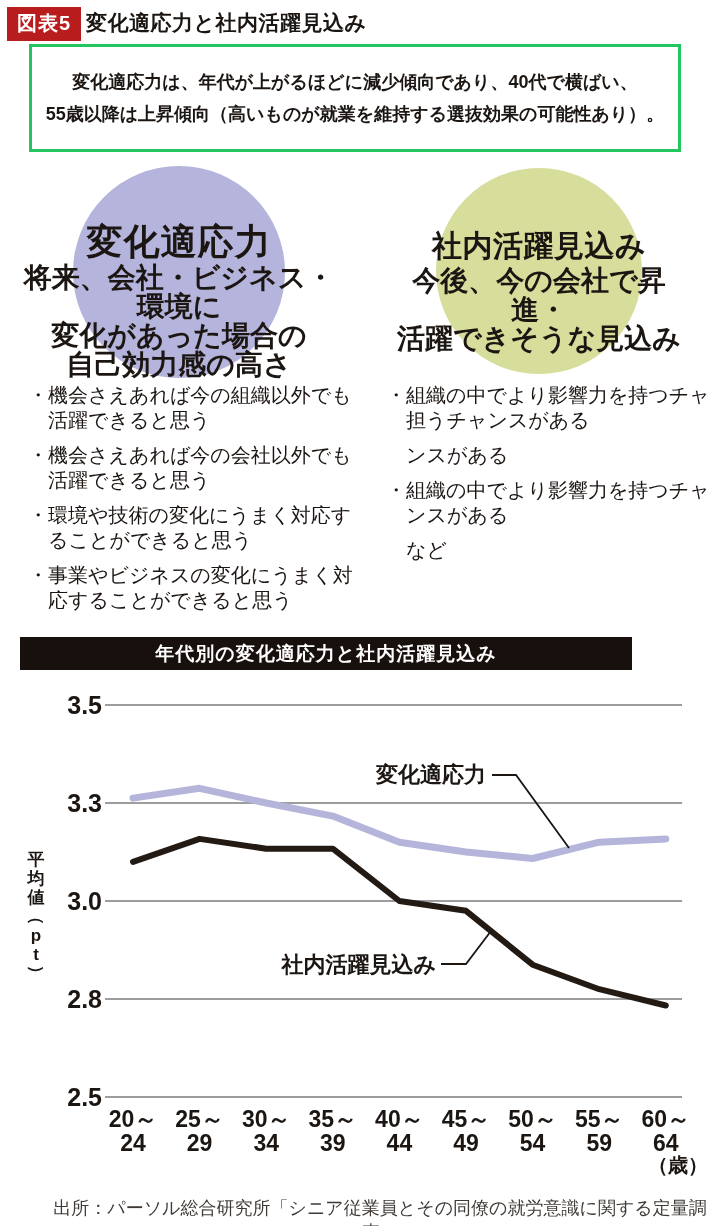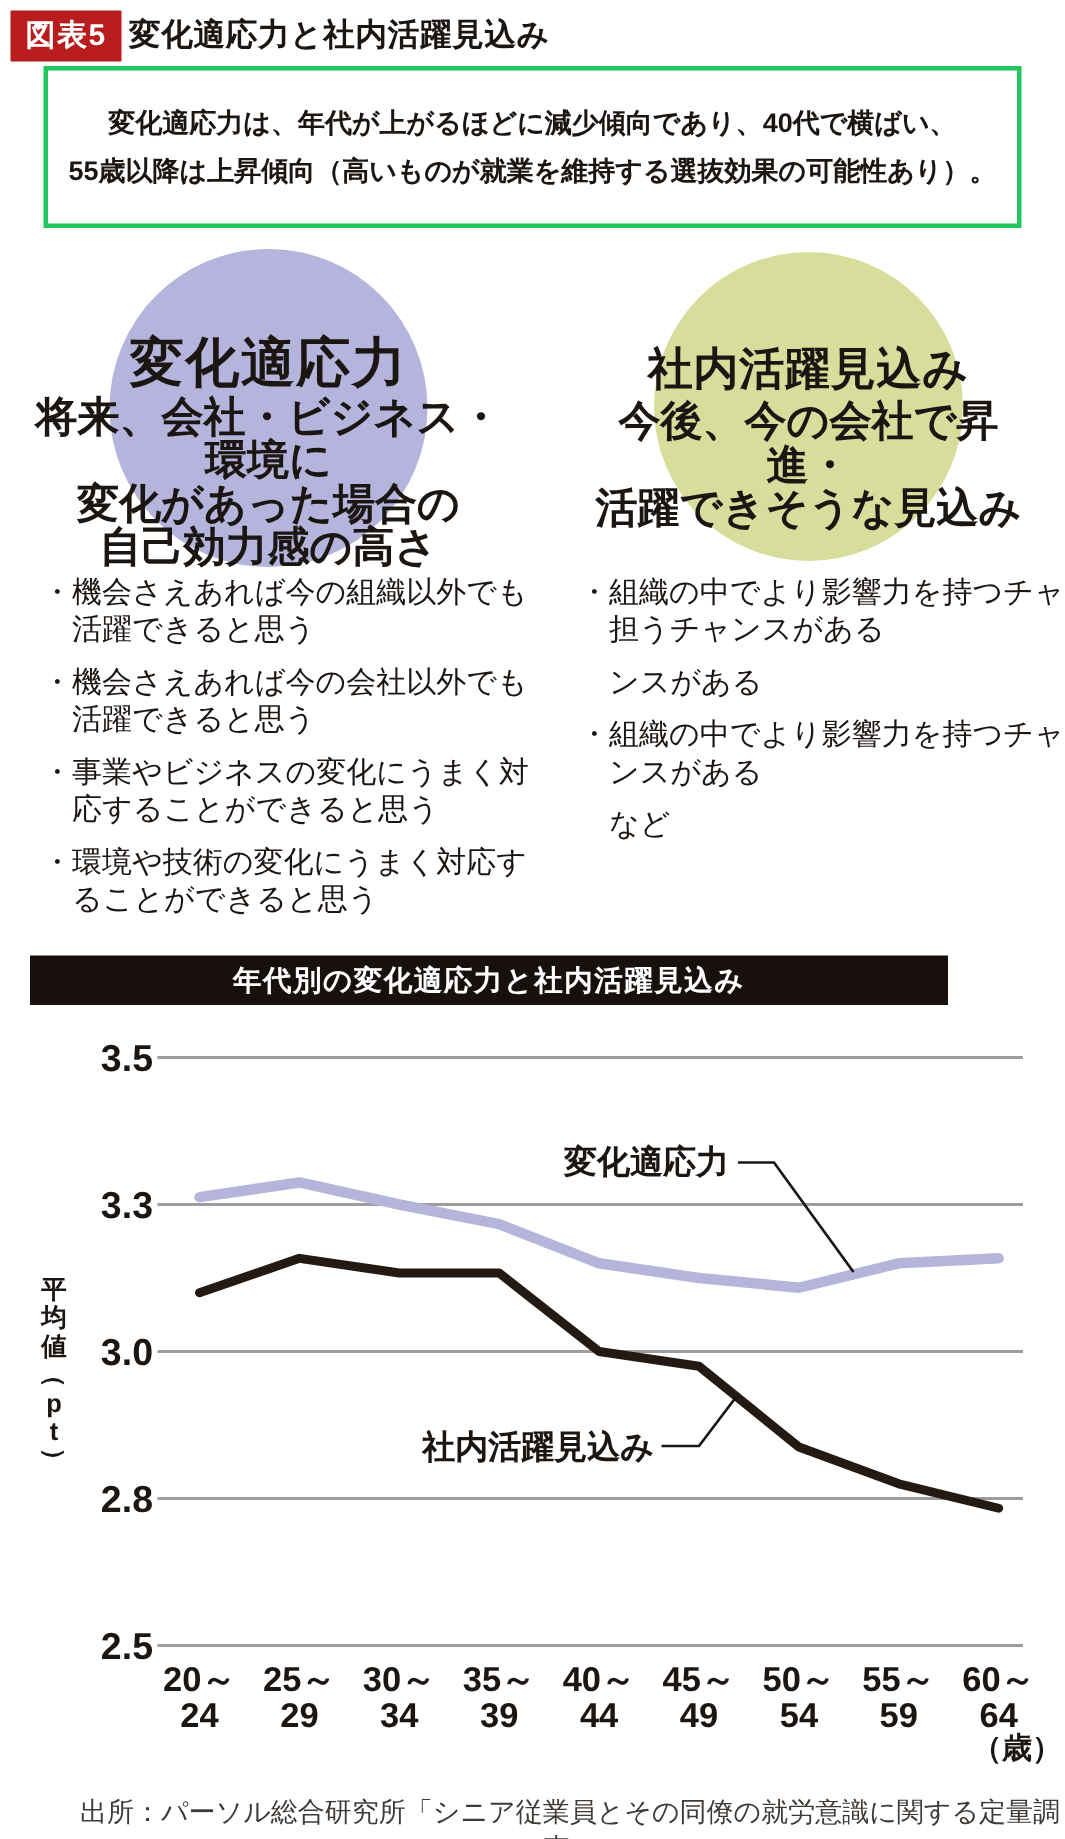--- a/index.html
+++ b/index.html
@@ -76,26 +76,26 @@
   <div class="bullets" id="bullets-left">
       <div class="item">
         <div>・機会さえあれば今の組織以外でも</div>
         <div>　活躍できると思う</div>
       </div>
       <div class="item">
         <div>・機会さえあれば今の会社以外でも</div>
         <div>　活躍できると思う</div>
       </div>
       <div class="item">
+        <div>・環境や技術の変化にうまく対応す</div>
+        <div>　ることができると思う</div>
+      </div>
+      <div class="item">
         <div>・事業やビジネスの変化にうまく対</div>
         <div>　応することができると思う</div>
-      </div>
-      <div class="item">
-        <div>・環境や技術の変化にうまく対応す</div>
-        <div>　ることができると思う</div>
       </div>
     </div>
   <div class="bullets" id="bullets-right">
       <div class="item">
         <div>・組織の中でより影響力を持つチャ</div>
         <div>　担うチャンスがある</div>
       </div>
       <div class="item">
         <div>　ンスがある</div>
       </div>

